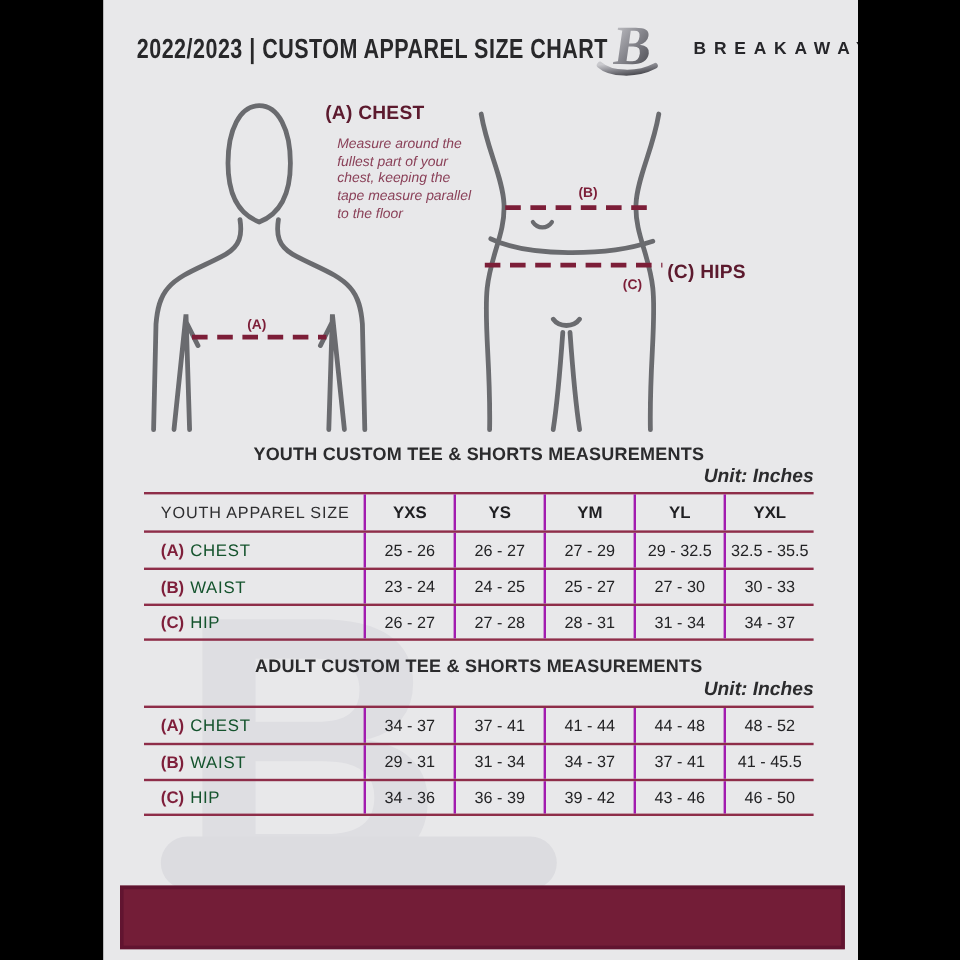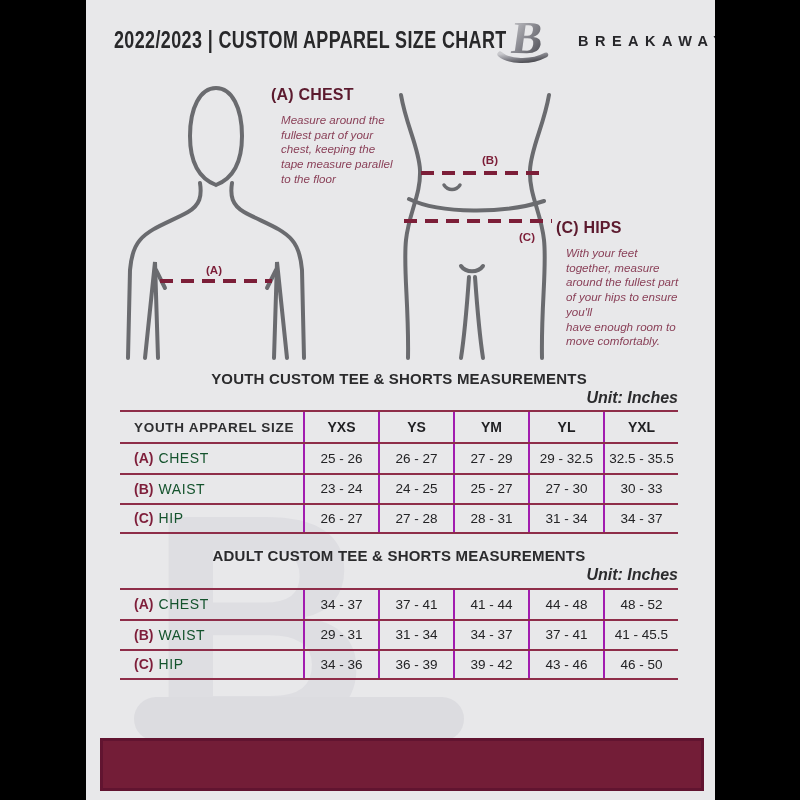--- a/index.html
+++ b/index.html
@@ -43,21 +43,21 @@
   
   .size-table{position:absolute;left:34px;width:558px;color:#232325;z-index:1;}
   .yt-table{top:410px;} .ad-table{top:588px;}
   .t-row{display:flex;align-items:stretch;height:30.5px;border-top:2px solid #8e2d49;box-sizing:border-box;}
   .t-row.t-head{height:32px;}
   .t-row.last{border-bottom:2px solid #8e2d49;}
   .t-cell{box-sizing:border-box;width:75px;display:flex;align-items:center;justify-content:center;
           border-left:2px solid #a21caf;font-size:13.5px;}
   .t-cell.first{width:183px;justify-content:flex-start;padding-left:14px;border-left:none;}
   .t-head .t-cell{font-weight:700;font-size:14px;color:#1f1f22;}
-  .t-head .t-cell.first{font-weight:700;font-size:13.5px;letter-spacing:.7px;color:#2e2e30;}
+  .t-head .t-cell.first{font-weight:400;font-size:13.5px;letter-spacing:.7px;color:#2e2e30;}
   .row-prefix{font-weight:700;color:#7e1e3a;margin-right:5px;font-size:14px;}
   .row-label{letter-spacing:.6px;font-size:14px;color:#14532d;}
 
   
   .footer{position:absolute;left:14px;top:738px;width:604px;height:53px;background:#731d37;
           border:3px solid #611430;box-sizing:border-box;z-index:3;}
 
   .band{position:absolute;top:0;width:86px;height:800px;background:#000;}
   .band-left{left:0;} .band-right{left:715px;width:85px;}
 </style>
@@ -127,27 +127,20 @@
     <div class="instr instr-chest">
       <h3>(A) CHEST</h3>
       <p>Measure around the
 fullest part of your
 chest, keeping the
 tape measure parallel
 to the floor</p>
     </div>
     <div class="instr instr-hips">
       <h3>(C) HIPS</h3>
-      <p>With your feet
-together, measure
-around the fullest part
-of your hips to ensure
-you'll
-have enough room to
-move comfortably.</p>
     </div>
 
     <div class="section-title yt-title">YOUTH CUSTOM TEE &amp; SHORTS MEASUREMENTS</div>
     <div class="section-unit yt-unit">Unit: Inches</div>
     <div class="size-table yt-table">
       <div class="t-row t-head">
         <div class="t-cell first">YOUTH APPAREL SIZE</div>
         <div class="t-cell">YXS</div>
         <div class="t-cell">YS</div>
         <div class="t-cell">YM</div>

